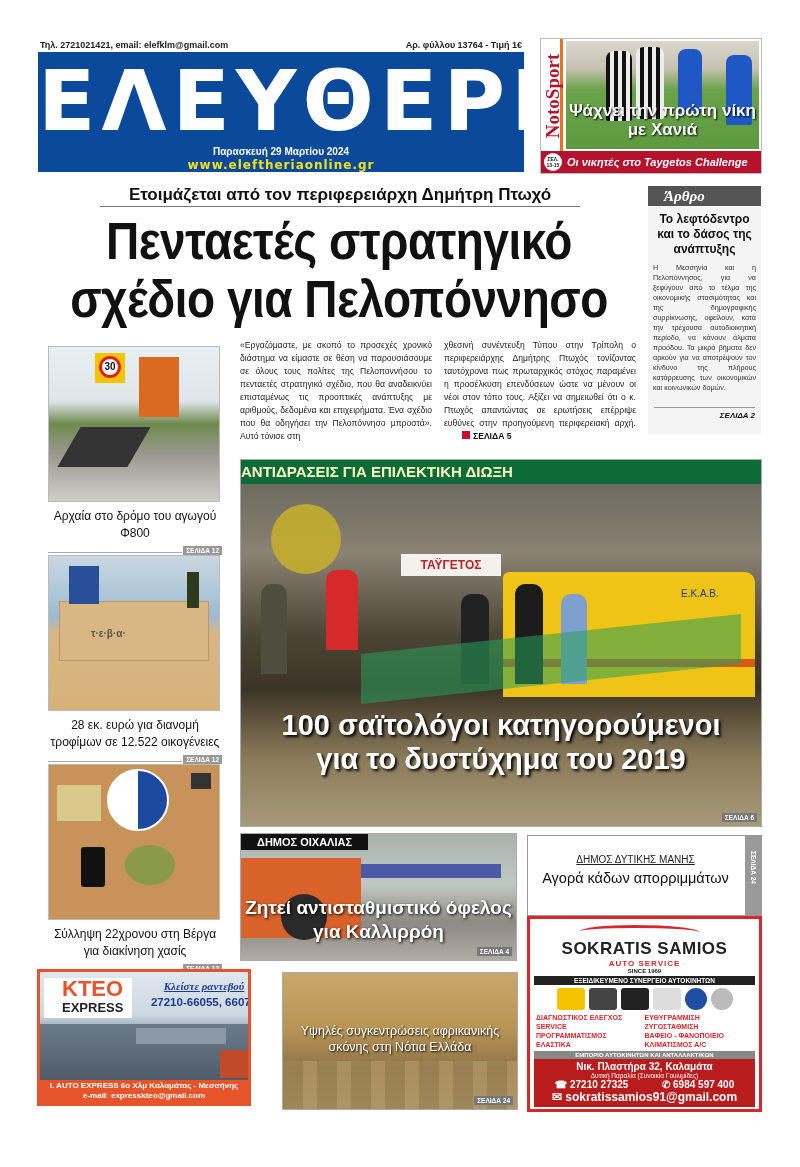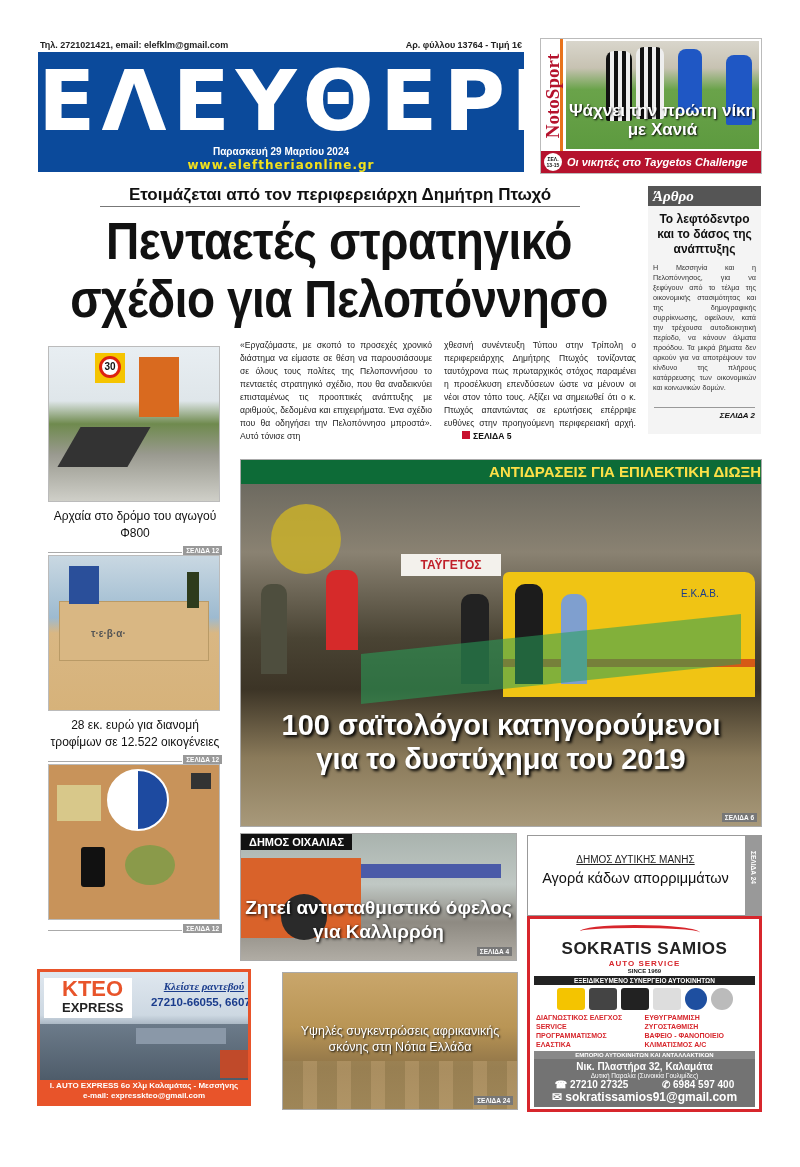--- a/index.html
+++ b/index.html
@@ -24,21 +24,21 @@
   .noto-headline { position: absolute; left: 0; right: 0; top: 60px; text-align: center; color: #fff; font-size: 17px; font-weight: bold; line-height: 19px; text-shadow: 1px 1px 2px #000; }
   .noto-bar { position: absolute; left: 0; right: 0; bottom: 0; height: 22px; background: #b5122d; color: #fff; font-style: italic; font-weight: bold; font-size: 11px; line-height: 22px; padding-left: 26px; }
   .noto-badge { position: absolute; left: 3px; top: 2px; width: 18px; height: 18px; border-radius: 50%; background: #fff; color: #111; font-size: 5px; line-height: 6px; text-align: center; padding-top: 3px; font-style: normal; }
 
   
   .kicker { left: 100px; top: 185px; width: 480px; text-align: center; font-size: 17px; font-weight: bold; color: #111; border-bottom: 1px solid #777; padding-bottom: 1px; }
   .headline { left: 40px; top: 212px; width: 598px; text-align: center; font-size: 46px; font-weight: bold; line-height: 52px; letter-spacing: -0.5px; font-family: "Liberation Sans", sans-serif; transform: scaleY(1.12); transform-origin: top; }
 
   
   .arthro { left: 648px; top: 186px; width: 113px; height: 248px; background: #f4f4f4; }
-  .arthro-head { background: #555; color: #fff; font-family: "Liberation Serif", serif; font-style: italic; font-weight: bold; font-size: 15px; padding: 0 5px; height: 20px; line-height: 20px; }
+  .arthro-head { background: #555; color: #fff; font-family: "Liberation Serif", serif; font-style: italic; font-weight: bold; font-size: 15px; padding: 0 16px; height: 20px; line-height: 20px; }
   .arthro-title { text-align: center; font-size: 12px; font-weight: bold; line-height: 15px; padding: 6px 2px 6px 2px; }
   .arthro-body { font-size: 7.2px; line-height: 10px; color: #333; padding: 0 5px; text-align: justify; }
   .arthro-ref { position: absolute; right: 6px; bottom: 14px; font-size: 8px; font-weight: bold; font-style: italic; }
   .arthro-rule { position: absolute; left: 6px; right: 6px; bottom: 26px; border-top: 1px solid #999; }
 
   
   .story { left: 240px; top: 339px; width: 396px; font-size: 8.6px; line-height: 13px; color: #222; display: flex; gap: 12px; text-align: justify; }
   .story .col { flex: 1; }
   .sel5 { color: #111; font-weight: bold; }
   .sel5 .sq { display: inline-block; width: 8px; height: 8px; background: #c8102e; margin: 0 3px 0 18px; }
@@ -46,48 +46,48 @@
   
   .lstory { left: 48px; width: 174px; }
   .lphoto { width: 172px; height: 156px; border: 1px solid #bbb; position: relative; overflow: hidden; }
   .lcap { text-align: center; font-size: 12px; line-height: 17px; margin-top: 6px; color: #111; }
   .lref { position: relative; height: 12px; margin-top: 4px; }
   .lref .rule { position: absolute; left: 0; right: 40px; top: 6px; border-top: 1px solid #aaa; }
   .lref .tag { position: absolute; right: 0; top: 0; background: #999; color: #fff; font-size: 6.5px; font-weight: bold; padding: 1px 3px; }
 
   
   .bigstory { left: 240px; top: 459px; width: 522px; height: 368px; border: 1px solid #aaa; overflow: hidden; }
-  .bigbar { height: 24px; background: #0d6b37; color: #fde047; text-align: right; font-weight: bold; font-size: 15px; line-height: 24px; }
+  .bigbar { height: 24px; background: #0d6b37; color: #fef9c3; text-align: left; font-weight: bold; font-size: 15px; line-height: 24px; }
   .bigphoto { position: relative; height: 342px; background: linear-gradient(180deg, #6d6a60 0%, #8a8272 20%, #4a4434 45%, #3c3426 60%, #8a7a5a 80%, #a8997a 100%); overflow: hidden; }
   .bigcap { position: absolute; left: 0; right: 0; top: 224px; text-align: center; color: #fff; font-weight: bold; font-size: 29px; line-height: 34px; text-shadow: 2px 2px 3px #000; }
   .pagetag { position: absolute; right: 4px; bottom: 4px; background: #777; color: #fff; font-size: 6.5px; font-weight: bold; padding: 1px 3px; }
 
   
   .oich { left: 240px; top: 833px; width: 277px; height: 128px; border: 1px solid #aaa; overflow: hidden; background: linear-gradient(180deg, #a9b3ae 0%, #c0c8c4 40%, #8e8a82 70%, #b0aca4 100%); }
-  .oich-label { position: absolute; left: 0; top: 0; background: #111; color: #fff; font-size: 11px; font-weight: bold; padding: 2px 8px; }
+  .oich-label { position: absolute; left: 0; top: 0; background: #111; color: #fff; font-size: 11px; font-weight: bold; padding: 2px 16px; }
   .oich-cap { position: absolute; left: 0; right: 0; top: 62px; text-align: center; color: #fff; font-size: 19px; font-weight: bold; line-height: 24px; text-shadow: 1px 1px 3px #000; }
 
   
   .mani { left: 527px; top: 835px; width: 235px; height: 81px; border: 1px solid #999; background: #fff; }
   .mani-kicker { position: absolute; left: 0; right: 18px; top: 18px; text-align: center; font-size: 10px; text-decoration: underline; color: #222; }
   .mani-title { position: absolute; left: 0; right: 18px; top: 34px; text-align: center; font-size: 14.5px; color: #111; }
   .mani-side { position: absolute; right: 0; top: 0; bottom: 0; width: 16px; background: #999; }
   .mani-side span { position: absolute; left: -14px; top: 28px; transform: rotate(90deg); font-size: 6.5px; color: #fff; font-weight: bold; width: 44px; text-align: center; }
 
   
   .sok { left: 527px; top: 916px; width: 235px; height: 196px; border: 3px solid #d7262c; background: #fff; }
   .sok-logo { text-align: center; font-size: 17px; font-weight: bold; margin-top: 20px; color: #222; letter-spacing: 0.5px; }
   .sok-sub { text-align: center; font-size: 8px; color: #d7262c; font-weight: bold; letter-spacing: 1px; }
   .sok-since { text-align: center; font-size: 6px; color: #222; font-weight: bold; }
   .sok-bar { background: #222; color: #fff; font-size: 6.5px; font-weight: bold; text-align: center; margin: 2px 4px; padding: 1px 0; }
   .sok-brands { display: flex; justify-content: center; gap: 4px; margin: 3px 0; }
   .brand { width: 28px; height: 22px; border-radius: 3px; }
   .sok-services { display: grid; grid-template-columns: 1fr 1fr; font-size: 7px; font-weight: bold; color: #d7262c; padding: 0 6px; line-height: 9px; }
   .sok-bar2 { background: #888; color: #fff; font-size: 6px; font-weight: bold; text-align: center; margin: 2px 4px 0; padding: 1px 0; }
-  .sok-foot { background: #737373; color: #fff; margin: 0 4px; padding: 2px 4px 3px; text-align: center; }
+  .sok-foot { background: #b91c1c; color: #fff; margin: 0 4px; padding: 2px 4px 3px; text-align: center; }
   .sok-addr { font-size: 10px; font-weight: bold; }
   .sok-area { font-size: 6.5px; }
   .sok-phones { font-size: 10px; font-weight: bold; display: flex; justify-content: space-around; }
   .sok-mail { font-size: 12px; font-weight: bold; }
 
   
   .kteo { left: 37px; top: 969px; width: 214px; height: 137px; border: 3px solid #e8542a; background: #e8542a; overflow: hidden; }
   .kteo-inner { position: absolute; left: 0; top: 0; right: 0; height: 108px; background: linear-gradient(180deg, #dfe7ef 0%, #cdd8e2 40%, #7a8a9a 60%, #5e6c7a 100%); }
   .kteo-logo { position: absolute; left: 4px; top: 6px; width: 88px; height: 40px; background: #fff; }
   .kteo-logo .k1 { position: absolute; left: 18px; top: -2px; font-size: 22px; font-weight: bold; color: #e8542a; }
@@ -180,20 +180,21 @@
 </div>
 
 <div class="abs lstory" style="top:764px;">
   <div class="lphoto" style="background:#c8935a;">
     <div style="position:absolute;left:58px;top:4px;width:62px;height:62px;border-radius:50%;background:linear-gradient(90deg,#fff 50%,#1d4aa0 50%);border:2px solid #fff;"></div>
     <div style="position:absolute;left:8px;top:20px;width:44px;height:36px;background:#d8c88a;"></div>
     <div style="position:absolute;left:32px;top:82px;width:24px;height:40px;background:#111;border-radius:3px;"></div>
     <div style="position:absolute;left:76px;top:80px;width:50px;height:40px;border-radius:50%;background:#8a9a4a;"></div>
     <div style="position:absolute;left:142px;top:8px;width:20px;height:16px;background:#333;"></div>
   </div>
+  <div class="lcap">Σύλληψη 22χρονου στη Βέργα για διακίνηση χασίς</div>
   <div class="lref">
       <div class="rule"></div>
       <span class="tag">ΣΕΛΙΔΑ 12</span>
     </div>
 </div>
 
 <div class="abs bigstory">
   <div class="bigbar">ΑΝΤΙΔΡΑΣΕΙΣ ΓΙΑ ΕΠΙΛΕΚΤΙΚΗ ΔΙΩΞΗ</div>
   <div class="bigphoto">
     <div style="position:absolute;left:160px;top:70px;width:100px;height:22px;background:#f3f1ec;color:#c0202a;font-size:12px;font-weight:bold;text-align:center;line-height:22px;">ΤΑΫΓΕΤΟΣ</div>

